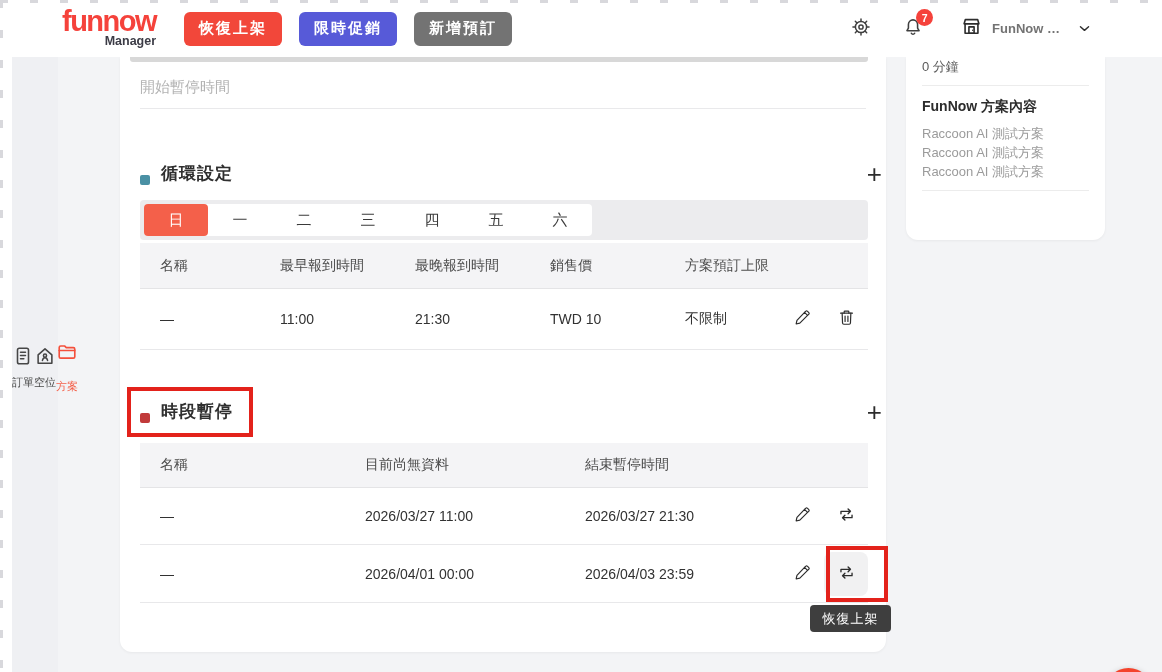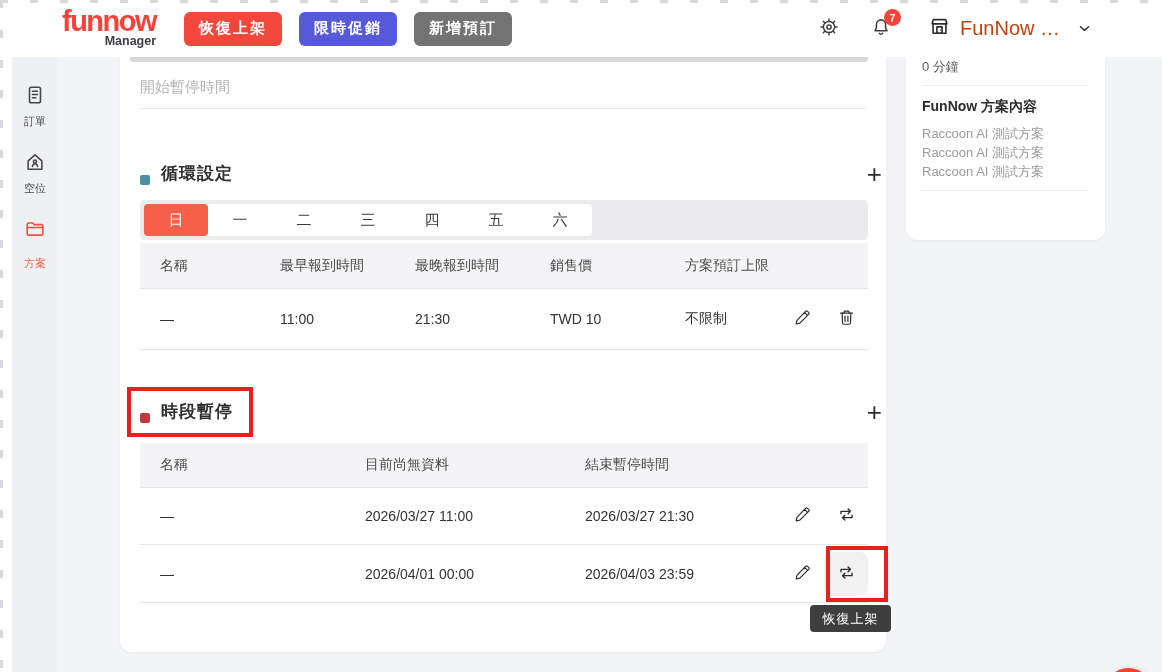--- a/index.html
+++ b/index.html
@@ -22,28 +22,28 @@
   .hbtn { border:none; color:#fff; font-family:inherit; font-size:15px; font-weight:700;
     letter-spacing:2px; height:34px; padding:0 15px; border-radius:6px; cursor:pointer; }
   .header-right { margin-left:auto; display:flex; align-items:center; padding-right:70px; }
   .icon-btn { background:none; border:none; cursor:pointer; position:relative; display:flex; align-items:center; }
   .gear-btn { margin-right:30px; }
   .bell-btn { margin-right:36px; }
   .badge { position:absolute; top:-7px; right:-9px; min-width:17px; height:17px; border-radius:9px;
     background:#f5423b; color:#fff; font-size:10.5px; font-weight:700; display:flex;
     align-items:center; justify-content:center; padding:0 4px; }
   .account { display:flex; align-items:center; gap:9px; cursor:pointer; }
-  .account-label { font-size:20px; font-weight:400; color:#c2410c; }
+  .account-label { font-size:13px; font-weight:700; color:#737373; }
   .chevron { margin-left:8px; display:flex; }
 
   
   .content { position:absolute; top:57px; left:0; right:0; bottom:0; background:#f3f4f6; }
   .left-gutter { position:absolute; left:0; top:0; width:12px; bottom:0; background:#fff; }
   .sidebar { position:absolute; left:12px; top:0; width:46px; bottom:0; background:#eff0f3;
-    display:flex; flex-direction:column; align-items:center; padding-top:26px; }
+    display:flex; flex-direction:row; align-items:center; padding-top:26px; }
   .side-item { display:flex; flex-direction:column; align-items:center; margin-bottom:17px;
     cursor:pointer; width:100%; padding:1px 0 4px; }
   .side-label { font-size:11px; color:#4a4a4a; margin-top:4px; }
   .side-item.active .side-label { font-weight:400;margin-top:12px; }
 
   
   .main-card { position:absolute; left:120px; top:0; width:766px; height:595px; background:#fff;
     border-radius:0 0 12px 12px; box-shadow:0 1px 3px rgba(0,0,0,.05); }
   .top-strip { position:absolute; top:0; left:10px; right:18px; height:5px; background:#d8d8d8;
     border-radius:0 0 3px 3px; }

